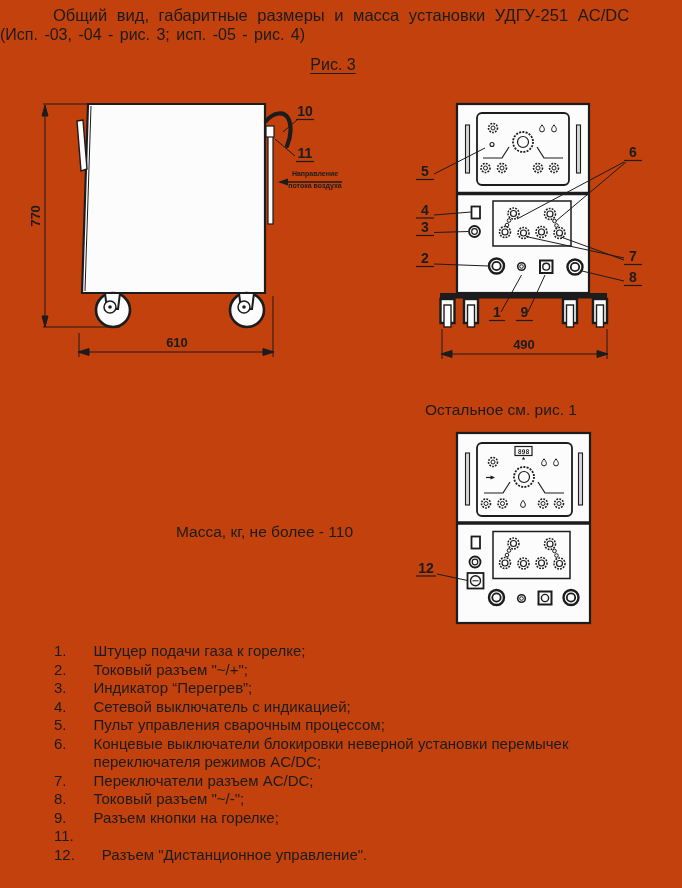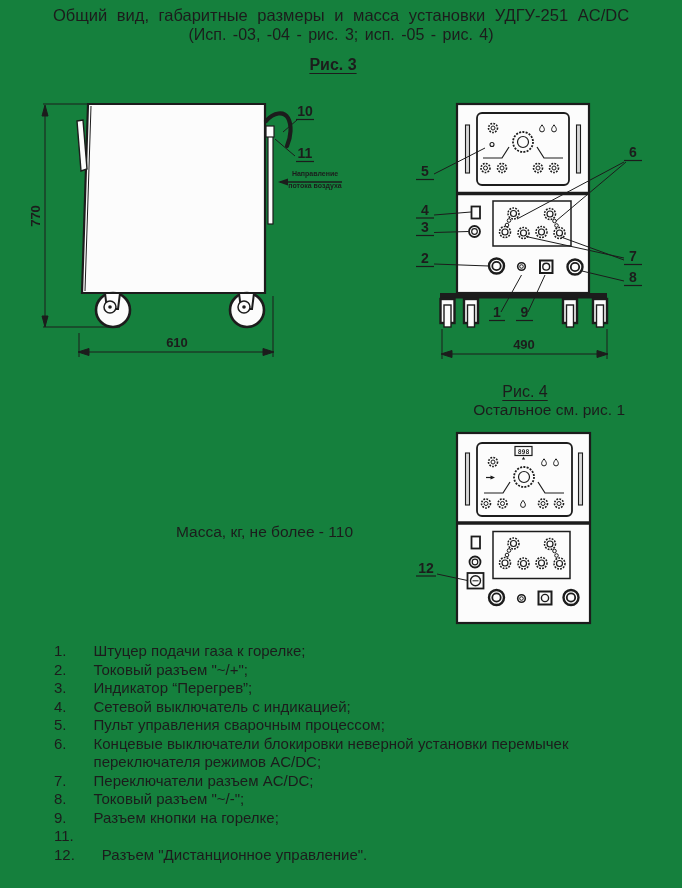--- a/index.html
+++ b/index.html
@@ -1,24 +1,24 @@
 <!DOCTYPE html>
 <html><head>
 <meta charset="utf-8">
 <style>
   html,body{margin:0;padding:0;background:#e9e9e9;}
-  .page{position:relative;width:682px;height:888px;background:#15803d;
+  .page{position:relative;width:682px;height:888px;background:#c2410c;
         font-family:"Liberation Sans",sans-serif;color:#1c1c1c;overflow:hidden;}
   .abs{position:absolute;}
   .title1{top:6px;left:0;width:682px;text-align:center;font-size:16.5px;word-spacing:5px;}
-  .title2{top:26px;left:0;width:682px;text-align:center;font-size:16px;word-spacing:2px;}
+  .title2{top:26px;left:0;width:682px;font-size:16px;word-spacing:2px;}
   .figcap{font-size:16px;text-decoration:underline;text-underline-offset:3px;text-align:center;}
-  .fig3cap{top:56px;left:273px;width:120px;font-weight:bold;}
+  .fig3cap{top:56px;left:273px;width:120px;}
   .fig4cap{top:383px;left:425px;width:200px;}
-  .fig4note{top:401px;left:425px;width:200px;text-align:right;font-size:15.5px;}
+  .fig4note{top:401px;left:425px;width:200px;text-align:left;font-size:15.5px;}
   .mass{top:503px;left:176px;font-size:15.5px;margin-top:20px;}
   .legend{top:642px;left:54px;width:575px;font-size:15px;line-height:18.5px;}
   .li{display:flex;}
   .li .num{flex:0 0 auto;margin-right:5px;white-space:nowrap;}
   .li .txt{max-width:545px;margin-left:22px;}
   svg{display:block;}
   svg text{font-family:"Liberation Sans",sans-serif;fill:#1c1c1c;}
   .co{font-size:14px;font-weight:bold;}
   .dim{font-size:13px;font-weight:bold;}
   .air{font-size:7px;font-weight:bold;}
@@ -210,21 +210,20 @@
     <text class="co" x="20" y="119.5" text-anchor="middle">4</text>
     <text class="co" x="20" y="137" text-anchor="middle">3</text>
     <text class="co" x="20" y="168" text-anchor="middle">2</text>
     <text class="co" x="228" y="62" text-anchor="middle">6</text>
     <text class="co" x="228" y="166" text-anchor="middle">7</text>
     <text class="co" x="228" y="187" text-anchor="middle">8</text>
     <text class="co" x="92" y="222" text-anchor="middle">1</text>
     <text class="co" x="119.5" y="222" text-anchor="middle">9</text>
   </svg>
 
-  <div class="abs figcap fig4cap">Рис. 4</div>
   <div class="abs fig4note">Остальное см. рис. 1</div>
 
   <svg class="abs" style="left:405px;top:425px" width="250" height="205" viewBox="0 0 250 205">
     <rect x="52" y="8" width="133" height="190" fill="#fcfcfc" stroke="#1c1c1c" stroke-width="2.2"></rect>
     <line x1="52" y1="98" x2="185" y2="98" stroke="#1c1c1c" stroke-width="3.5"></line>
     <rect x="60.5" y="28" width="4" height="52" fill="#d8d8d8" stroke="#1c1c1c" stroke-width="1.1"></rect>
     <rect x="173.5" y="28" width="4" height="52" fill="#d8d8d8" stroke="#1c1c1c" stroke-width="1.1"></rect>
     <g stroke="#1c1c1c" fill="none">
       <rect x="72" y="18" width="95" height="73" rx="5" fill="#fcfcfc" stroke-width="1.8"></rect>
       <rect x="110" y="21.5" width="17" height="9" stroke-width="1.2"></rect>

